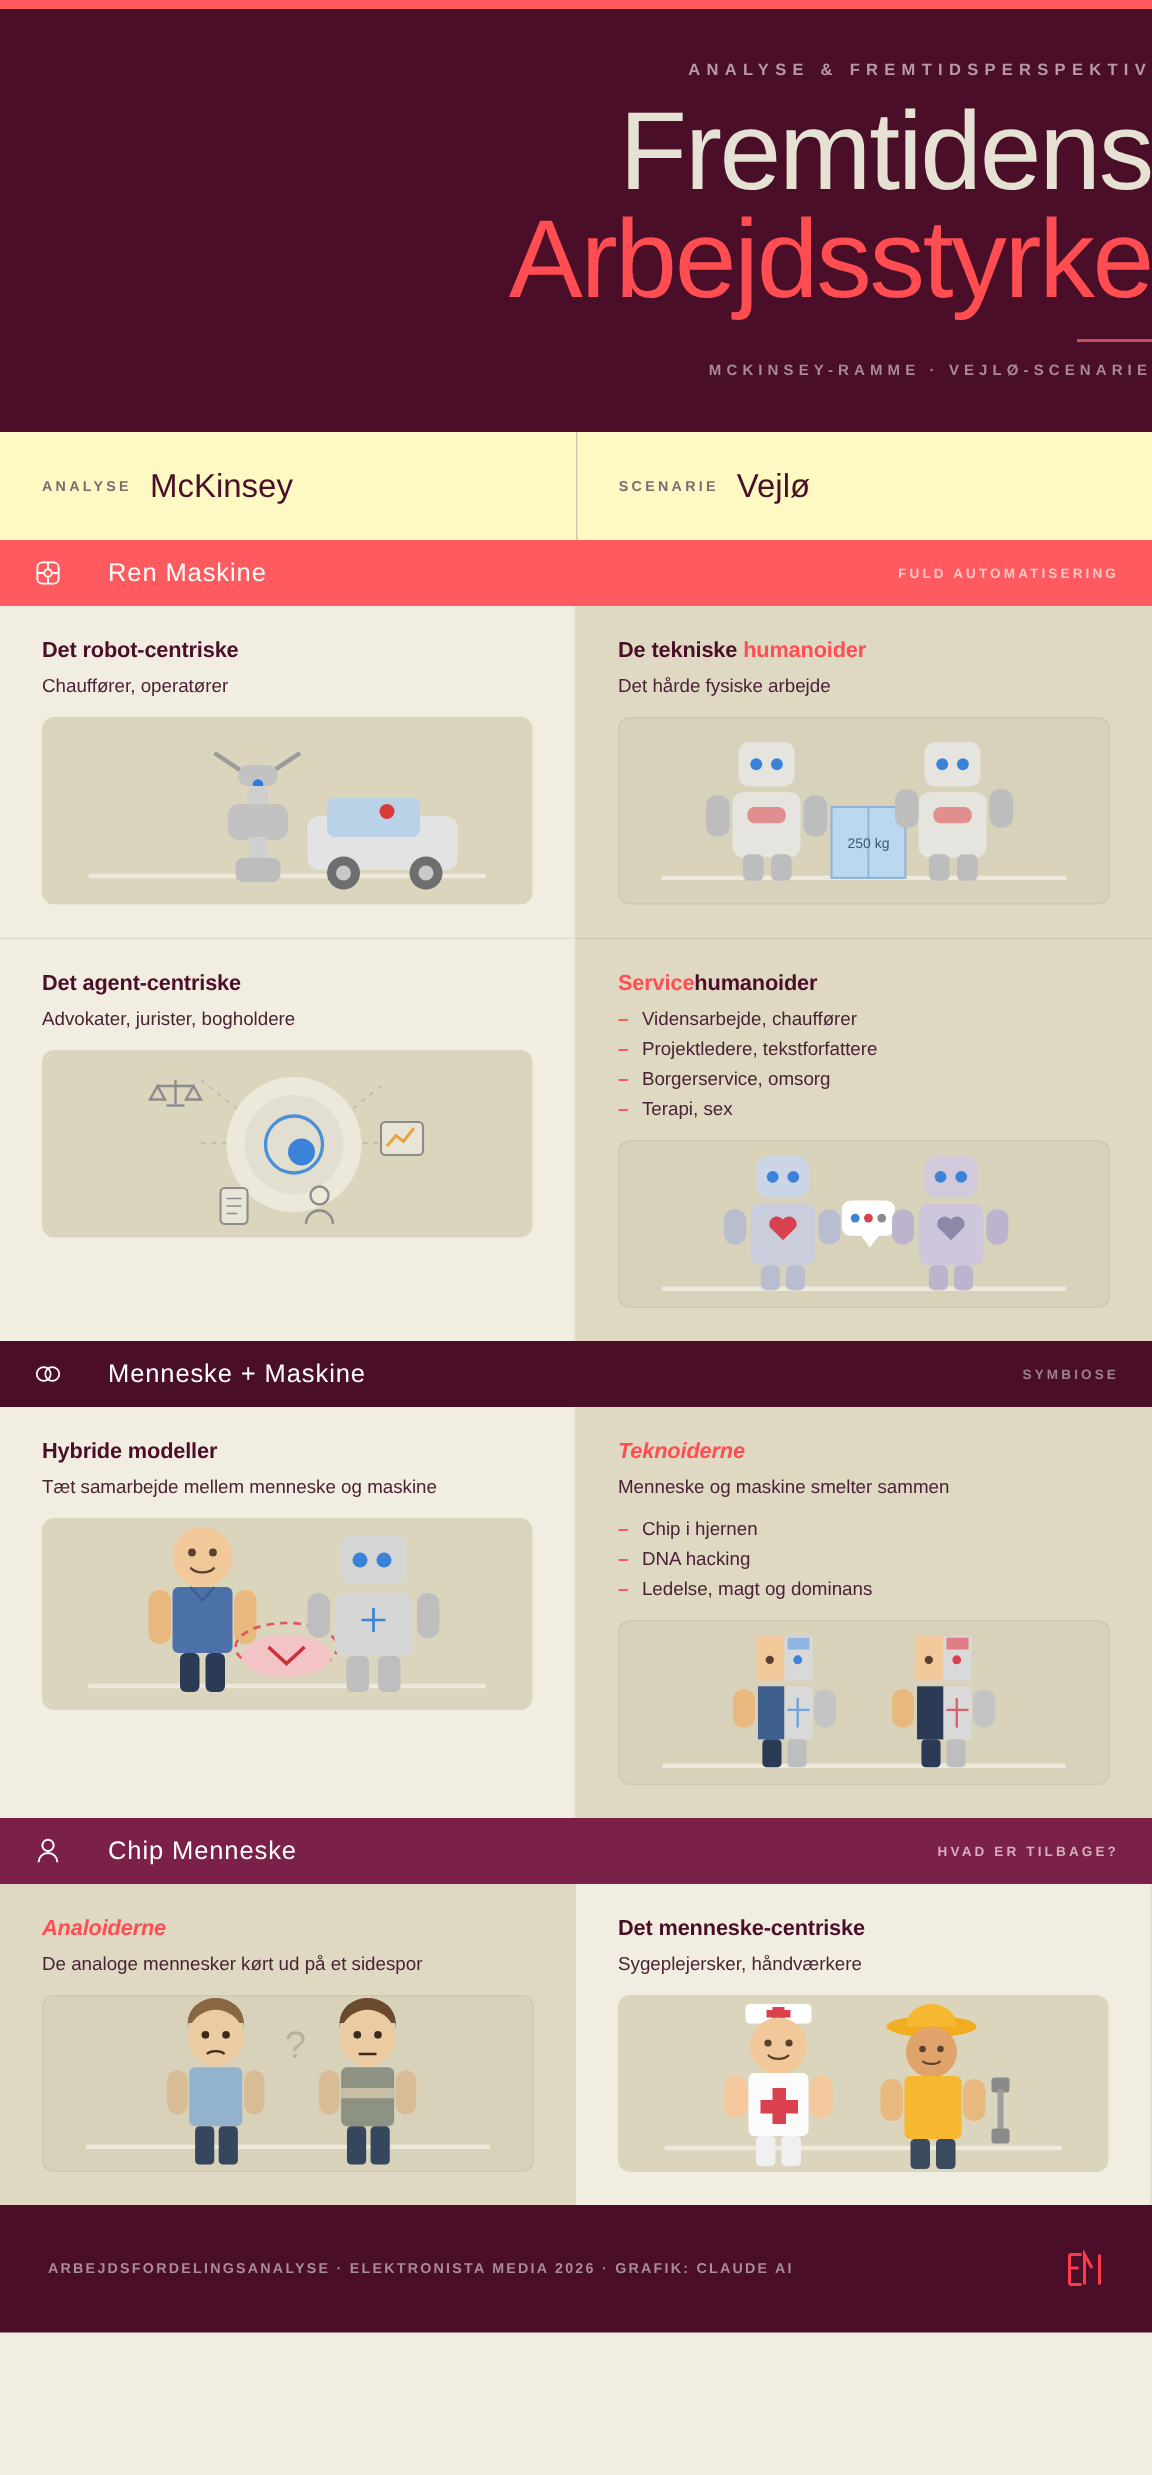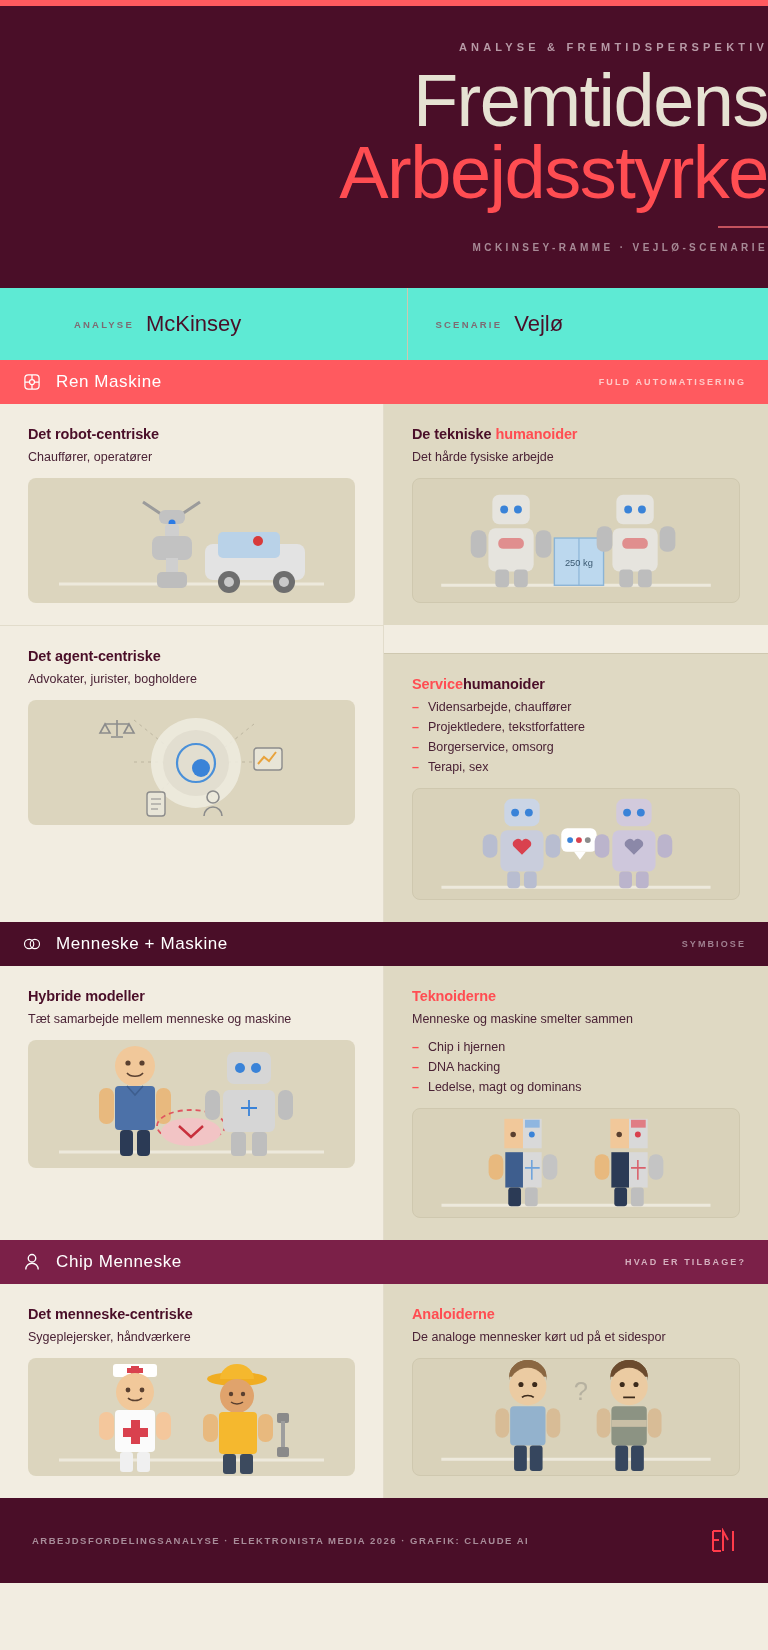--- a/index.html
+++ b/index.html
@@ -64,22 +64,21 @@
     font-size: 10px;
     letter-spacing: 3.4px;
     color: #A78A96;
     font-weight: 600;
   }
 
   
   .colheader {
     display: flex;
     height: 72px;
-    background: #5eead4;
-    padding-left: 46px;
+    background: #fef9c3;
   }
   .colheader .cell {
     flex: 1;
     display: flex;
     align-items: center;
     padding-left: 28px;
     gap: 12px;
   }
   .colheader .cell.left { border-right: 1px solid #CFC8B0; }
   .col-kicker {
@@ -98,21 +97,21 @@
   .band {
     display: flex;
     align-items: center;
     justify-content: space-between;
     height: 44px;
     padding: 0 22px 0 22px;
   }
   .band.red   { background: #FF5A5F; }
   .band.plum  { background: #4A0E28; }
   .band.wine  { background: #7B2048; }
-  .band-left { display: flex; align-items: center; gap: 14px; }
+  .band-left { display: flex; align-items: center; gap: 30px; }
   .band-title {
     font-size: 17px;
     color: #FFFFFF;
     font-weight: 400;
     letter-spacing: 0.6px;
   }
   .band-tag {
     font-size: 9px;
     letter-spacing: 2.1px;
     font-weight: 700;
@@ -125,31 +124,31 @@
   
   .row { display: flex; align-items: stretch; }
   .pane {
     flex: 1 1 50%;
     width: 50%;
     padding: 22px 28px 22px 28px;
   }
   .pane.left  { background: #F2EDE1; border-right: 1px solid #E2DCCB; }
   .pane.right { background: #DFD9C3; }
   .row.divider-top .pane.left  { border-top: 1px solid #E2DCCB; }
-  .row.divider-top .pane.right { border-top: 1px solid #CFC8B0; margin-top: 28px; }
+  .row.divider-top .pane.right { border-top: 1px solid #CFC8B0; }
 
   .card-title {
     font-size: 14.5px;
     font-weight: 700;
     color: #4A0E28;
     margin-bottom: 8px;
     letter-spacing: -0.1px;
   }
   .card-title .accent { color: #FF4D52; }
-  .card-title.accent-full { color: #FF4D52; }
+  .card-title.accent-full { color: #FF4D52; font-style: italic; }
   .card-sub {
     font-size: 12.5px;
     color: #4A2235;
     margin-bottom: 14px;
   }
   ul.bullets { list-style: none; margin: 2px 0 14px 0; }
   ul.bullets li {
     font-size: 12.5px;
     color: #4A2235;
     margin-bottom: 6px;
@@ -465,20 +464,54 @@
       <svg class="band-icon" viewBox="0 0 24 24">
         <circle cx="12" cy="7.5" r="4.5" fill="none" stroke="#fff" stroke-width="1.6"></circle>
         <path d="M4.5 21 a7.5 7.5 0 0 1 15 0" fill="none" stroke="#fff" stroke-width="1.6"></path>
       </svg>
       <span class="band-title">Chip Menneske</span>
     </div>
     <span class="band-tag">HVAD ER TILBAGE?</span>
   </div>
 
   <div class="row">
+    <div class="pane right">
+      <div class="card-title accent-full">Analoiderne</div>
+      <div class="card-sub">De analoge mennesker kørt ud på et sidespor</div>
+      <svg class="illo" viewBox="0 0 310 118" height="118">
+        <line x1="18" y1="102" x2="292" y2="102" stroke="#EDE9DC" stroke-width="3"></line>
+
+        <path d="M87 18 a19 17 0 0 1 38 0 z" fill="#8A6742"></path>
+        <circle cx="106" cy="28" r="19" fill="#EBCBA2"></circle>
+        <path d="M87 22 a19 17 0 0 1 38 0 l0 -4 a19 17 0 0 0 -38 0 z" fill="#8A6742"></path>
+        <circle cx="99" cy="26" r="2.6" fill="#3C2B1C"></circle>
+          <circle cx="113" cy="26" r="2.6" fill="#3C2B1C"></circle>
+        <path d="M100 39 a7 4 0 0 1 12 0" fill="none" stroke="#3C2B1C" stroke-width="1.6"></path>
+        <rect x="88" y="48" width="36" height="40" rx="4" fill="#93B2CD"></rect>
+        <rect x="73" y="50" width="14" height="30" rx="7" fill="#D8BC96"></rect>
+        <rect x="125" y="50" width="14" height="30" rx="7" fill="#D8BC96"></rect>
+        <rect x="92" y="88" width="13" height="26" rx="3" fill="#36465E"></rect>
+        <rect x="108" y="88" width="13" height="26" rx="3" fill="#36465E"></rect>
+
+        <text x="160" y="42" font-family="Liberation Sans, sans-serif" font-size="26" fill="#B6B1A0" text-anchor="middle">?</text>
+
+        <path d="M190 18 a19 17 0 0 1 38 0 z" fill="#6B4B2E"></path>
+        <circle cx="209" cy="28" r="19" fill="#EBCBA2"></circle>
+        <path d="M190 22 a19 17 0 0 1 38 0 l0 -4 a19 17 0 0 0 -38 0 z" fill="#6B4B2E"></path>
+        <circle cx="202" cy="26" r="2.6" fill="#3C2B1C"></circle>
+          <circle cx="216" cy="26" r="2.6" fill="#3C2B1C"></circle>
+        <path d="M203 39 h12" stroke="#3C2B1C" stroke-width="1.6"></path>
+        <rect x="191" y="48" width="36" height="40" rx="4" fill="#8C9383"></rect>
+        <rect x="191" y="62" width="36" height="7" fill="#C9BFA6"></rect>
+        <rect x="176" y="50" width="14" height="30" rx="7" fill="#D8BC96"></rect>
+        <rect x="228" y="50" width="14" height="30" rx="7" fill="#D8BC96"></rect>
+        <rect x="195" y="88" width="13" height="26" rx="3" fill="#36465E"></rect>
+        <rect x="211" y="88" width="13" height="26" rx="3" fill="#36465E"></rect>
+      </svg>
+    </div>
     <div class="pane left">
       <div class="card-title">Det menneske-centriske</div>
       <div class="card-sub">Sygeplejersker, håndværkere</div>
       <svg class="illo" viewBox="0 0 305 118" height="118">
         <line x1="20" y1="102" x2="285" y2="102" stroke="#EDE9DC" stroke-width="3"></line>
 
         <rect x="74" y="6" width="44" height="13" rx="3" fill="#FFFFFF"></rect>
         <rect x="92" y="8" width="8" height="9" fill="#D9414E"></rect>
         <rect x="88" y="10" width="16" height="5" fill="#D9414E"></rect>
         <circle cx="96" cy="34" r="19" fill="#F1C89A"></circle>
@@ -503,54 +536,20 @@
         <rect x="164" y="56" width="15" height="28" rx="7" fill="#E8B97E"></rect>
         <rect x="219" y="56" width="15" height="28" rx="7" fill="#E8B97E"></rect>
         <rect x="184" y="96" width="13" height="20" rx="3" fill="#3C4A5E"></rect>
         <rect x="201" y="96" width="13" height="20" rx="3" fill="#3C4A5E"></rect>
 
         <rect x="238" y="55" width="12" height="10" rx="2" fill="#8A8A8A"></rect>
         <rect x="242" y="63" width="4" height="28" fill="#9E9E9E"></rect>
         <rect x="238" y="89" width="12" height="10" rx="2" fill="#8A8A8A"></rect>
       </svg>
     </div>
-    <div class="pane right">
-      <div class="card-title accent-full">Analoiderne</div>
-      <div class="card-sub">De analoge mennesker kørt ud på et sidespor</div>
-      <svg class="illo" viewBox="0 0 310 118" height="118">
-        <line x1="18" y1="102" x2="292" y2="102" stroke="#EDE9DC" stroke-width="3"></line>
-
-        <path d="M87 18 a19 17 0 0 1 38 0 z" fill="#8A6742"></path>
-        <circle cx="106" cy="28" r="19" fill="#EBCBA2"></circle>
-        <path d="M87 22 a19 17 0 0 1 38 0 l0 -4 a19 17 0 0 0 -38 0 z" fill="#8A6742"></path>
-        <circle cx="99" cy="26" r="2.6" fill="#3C2B1C"></circle>
-          <circle cx="113" cy="26" r="2.6" fill="#3C2B1C"></circle>
-        <path d="M100 39 a7 4 0 0 1 12 0" fill="none" stroke="#3C2B1C" stroke-width="1.6"></path>
-        <rect x="88" y="48" width="36" height="40" rx="4" fill="#93B2CD"></rect>
-        <rect x="73" y="50" width="14" height="30" rx="7" fill="#D8BC96"></rect>
-        <rect x="125" y="50" width="14" height="30" rx="7" fill="#D8BC96"></rect>
-        <rect x="92" y="88" width="13" height="26" rx="3" fill="#36465E"></rect>
-        <rect x="108" y="88" width="13" height="26" rx="3" fill="#36465E"></rect>
-
-        <text x="160" y="42" font-family="Liberation Sans, sans-serif" font-size="26" fill="#B6B1A0" text-anchor="middle">?</text>
-
-        <path d="M190 18 a19 17 0 0 1 38 0 z" fill="#6B4B2E"></path>
-        <circle cx="209" cy="28" r="19" fill="#EBCBA2"></circle>
-        <path d="M190 22 a19 17 0 0 1 38 0 l0 -4 a19 17 0 0 0 -38 0 z" fill="#6B4B2E"></path>
-        <circle cx="202" cy="26" r="2.6" fill="#3C2B1C"></circle>
-          <circle cx="216" cy="26" r="2.6" fill="#3C2B1C"></circle>
-        <path d="M203 39 h12" stroke="#3C2B1C" stroke-width="1.6"></path>
-        <rect x="191" y="48" width="36" height="40" rx="4" fill="#8C9383"></rect>
-        <rect x="191" y="62" width="36" height="7" fill="#C9BFA6"></rect>
-        <rect x="176" y="50" width="14" height="30" rx="7" fill="#D8BC96"></rect>
-        <rect x="228" y="50" width="14" height="30" rx="7" fill="#D8BC96"></rect>
-        <rect x="195" y="88" width="13" height="26" rx="3" fill="#36465E"></rect>
-        <rect x="211" y="88" width="13" height="26" rx="3" fill="#36465E"></rect>
-      </svg>
-    </div>
   </div>
 
   <div class="footer">
     <span class="footer-text">ARBEJDSFORDELINGSANALYSE · ELEKTRONISTA MEDIA 2026 · GRAFIK: CLAUDE AI</span>
     <svg class="footer-logo" viewBox="0 0 26 26">
       <path d="M3 3 h8 M3 3 v20 M3 12 h6 M3 23 h8" stroke="#FF3B4A" stroke-width="2" fill="none"></path>
       <path d="M13 23 v-20 l5 9 M23 23 v-20" stroke="#FF3B4A" stroke-width="2" fill="none"></path>
     </svg>
   </div>
 

